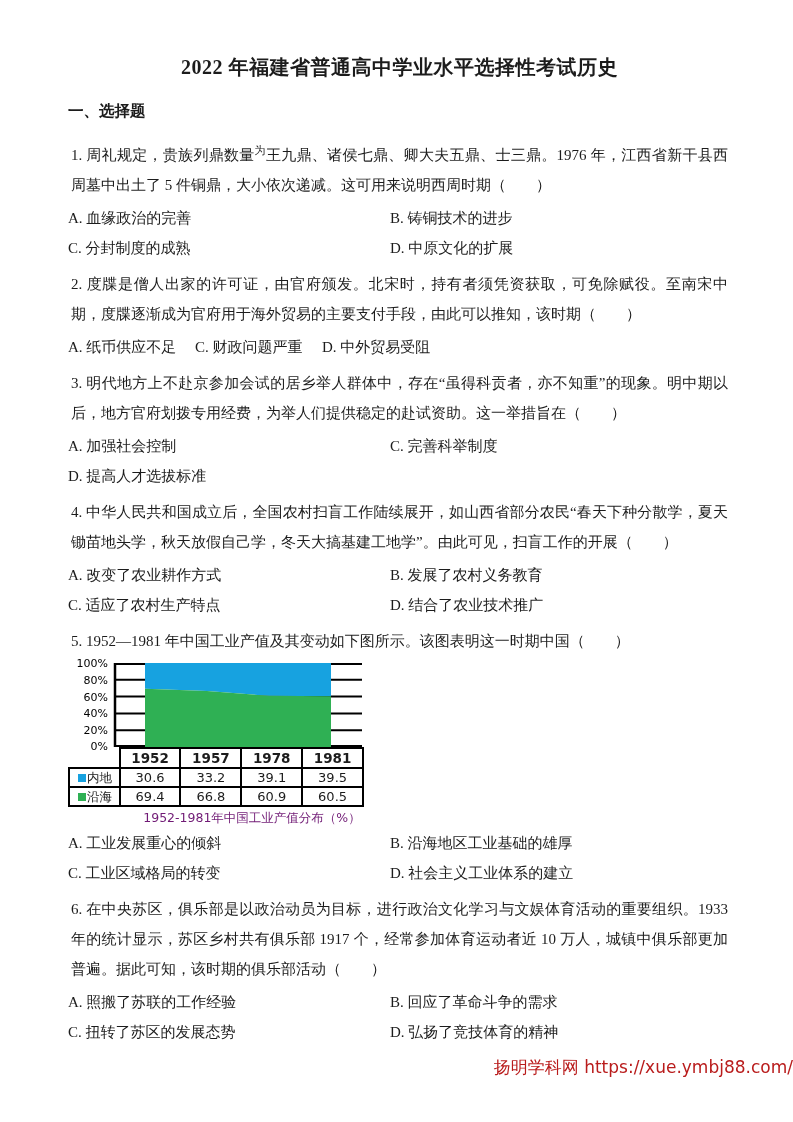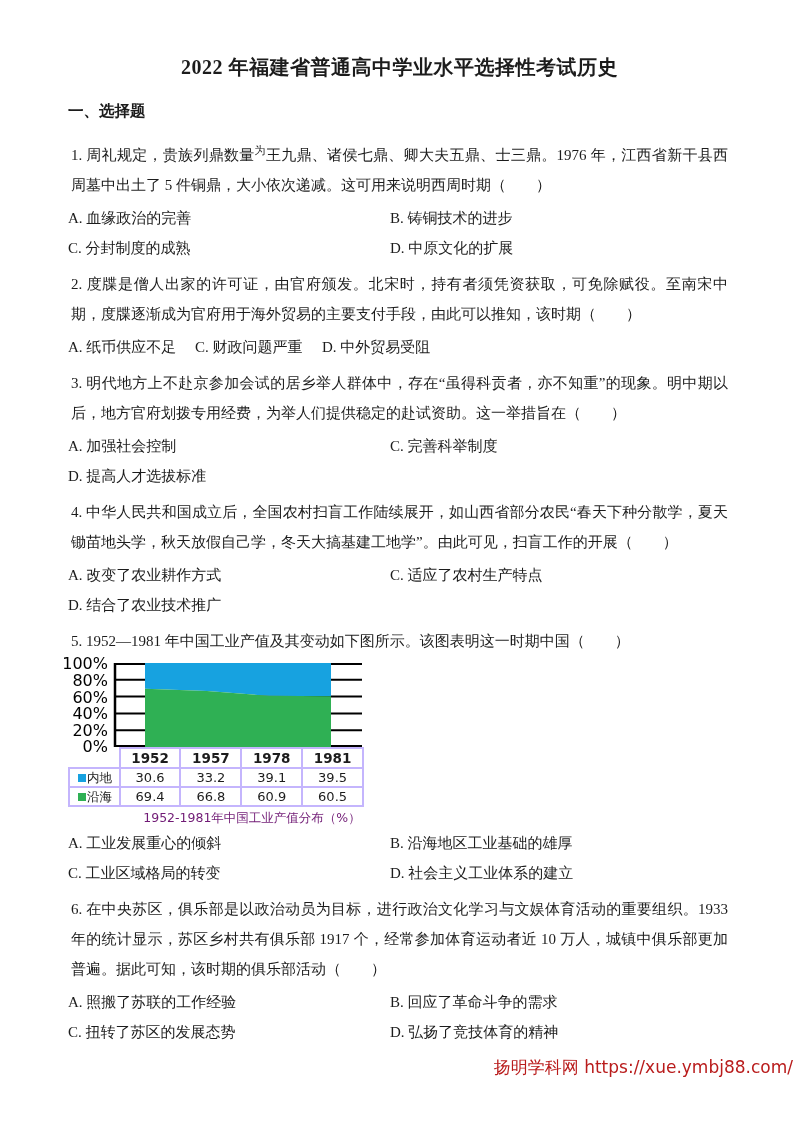--- a/index.html
+++ b/index.html
@@ -41,38 +41,38 @@
   
   .chart {
     margin:7px 0 2px 0;
     width:296px;
     font-family:"DejaVu Sans",sans-serif;
   }
   .chart-top { display:flex; align-items:flex-start; }
   .ylabels { position:relative; width:46px; height:84px; flex:0 0 46px; }
   .ylabels span {
     position:absolute; right:6px;
-    font-size:16px; line-height:14px; color:#000;
+    font-size:11px; line-height:14px; color:#000;
     white-space:nowrap;
     margin-left:20px;
   }
   .ylabels span:nth-child(1){top:-6px;}
   .ylabels span:nth-child(2){top:11px;text-align:right;}
   .ylabels span:nth-child(3){top:28px;}
   .ylabels span:nth-child(4){top:44px;}
   .ylabels span:nth-child(5){top:61px;}
   .ylabels span:nth-child(6){top:77px;}
   .plot { width:248px; height:84px; display:block; overflow:visible; }
   .chart-table {
     border-collapse:collapse;
     table-layout:fixed;
     margin:0;
   }
   .chart-table td {
-    border:2px solid #c4b5fd;
+    border:2px solid #000000;
     text-align:center;
     padding:0 1px;
     height:17px;
     font-size:13px;
     line-height:15px;
     overflow:hidden;
   }
   .chart-table td.corner { border:none; background:transparent; }
   .chart-table td.lg { width:40px; font-size:12.5px; text-align:left; padding-left:8px; white-space:nowrap; }
   .chart-table td.val { width:58px; }
@@ -128,20 +128,21 @@
       <div class="option">A. 加强社会控制</div>
       <div class="option">C. 完善科举制度</div>
       <div class="option">D. 提高人才选拔标准</div>
     </div>
   </div>
 
   <div class="question">
     <p class="stem">4. 中华人民共和国成立后，全国农村扫盲工作陆续展开，如山西省部分农民“春天下种分散学，夏天锄苗地头学，秋天放假自己学，冬天大搞基建工地学”。由此可见，扫盲工作的开展（　　）</p>
     <div class="options two-col">
       <div class="option">A. 改变了农业耕作方式</div>
+      <div class="option">B. 发展了农村义务教育</div>
       <div class="option">C. 适应了农村生产特点</div>
       <div class="option">D. 结合了农业技术推广</div>
     </div>
   </div>
 
   <div class="question">
     <p class="stem">5. 1952—1981 年中国工业产值及其变动如下图所示。该图表明这一时期中国（　　）</p>
 
     <div class="chart">
       <div class="chart-top">

